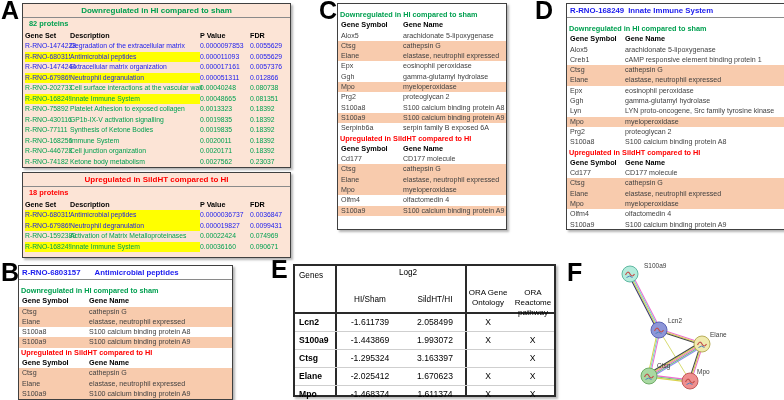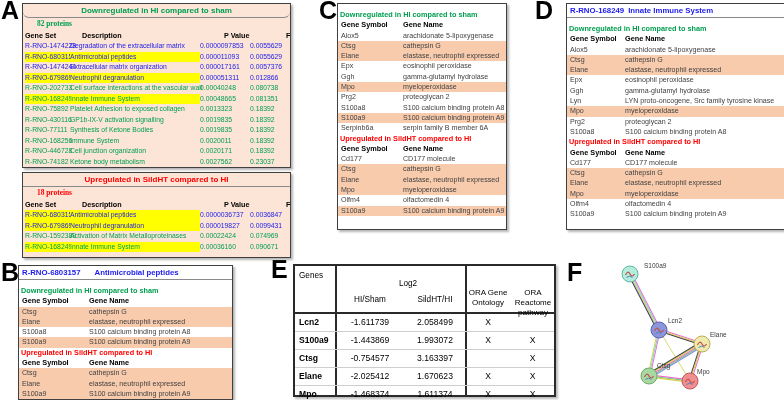--- a/index.html
+++ b/index.html
@@ -5,24 +5,24 @@
   html,body{margin:0;padding:0;background:#fff;}
   #canvas{position:relative;width:784px;height:400px;background:#fff;overflow:hidden;
           font-family:"Liberation Sans",sans-serif;color:#000;}
   .plabel{position:absolute;font-size:25px;font-weight:bold;line-height:1;color:#000;}
 
   
   .tblA{position:absolute;background:var(--bgA,#fce4d6);border:1.5px solid #404040;
         box-shadow:2px 2px 2px rgba(120,120,120,.55);font-size:6.8px;overflow:hidden;}
   .a-title{height:13px;line-height:13px;font-size:8px;font-weight:bold;text-align:center;
            border-bottom:1px solid #8a8a8a;}
-  .a-count{height:12px;line-height:12px;font-weight:bold;font-size:7.4px;padding-left:14px;font-family:Liberation Serif, serif;}
+  .a-count{height:12px;line-height:12px;font-weight:bold;font-size:7.4px;padding-left:6px;}
   .a-row{display:grid;grid-template-columns:45px 130px 50px 1fr;height:10.5px;line-height:10.5px;
          padding-left:2px;}
-  .a-hdr{font-weight:bold;height:11px;line-height:11px;color:#000;font-size:7.2px;gap:12px;}
+  .a-hdr{font-weight:bold;height:11px;line-height:11px;color:#000;font-size:7.2px;}
   .a-row div{white-space:nowrap;overflow:visible;}
 
   
   .gene-tbl{position:absolute;background:#fff;border:1.5px solid #404040;
             box-shadow:2px 2px 2px rgba(120,120,120,.55);overflow:hidden;}
   .g-title{height:13px;line-height:13px;font-size:7.8px;font-weight:bold;padding-left:3px;
            border-bottom:1px solid #8a8a8a;white-space:nowrap;}
   .g-name{margin-left:var(--tgap,5px);}
   .g-spacer{height:6px;}
   .g-sect{height:10.3px;line-height:10.3px;font-weight:bold;font-size:7.3px;padding-left:2px;white-space:nowrap;}
@@ -36,21 +36,21 @@
   .e-vline{position:absolute;top:0;bottom:0;width:1.5px;background:#2a2a2a;}
   .e-hline{position:absolute;left:0;right:0;top:46px;height:1.5px;background:#2a2a2a;}
   .e-h{position:absolute;font-weight:normal;font-size:8.2px;line-height:10px;text-align:center;}
   #e-rows{position:absolute;left:0;right:0;top:48px;}
   .e-row{display:grid;grid-template-columns:40px 70px 60px 46px 1fr;height:17px;line-height:16px;
          font-size:8.6px;border-bottom:0.7px solid #cfcfcf;}
   .e-row:last-child{border-bottom:none;}
   .e-gene{font-weight:bold;padding-left:4px;text-align:left;}
   .e-num,.e-x{text-align:center;}
 
-  .c-green{color:var(--green,#00a050);border-radius:6px;}
+  .c-green{color:var(--green,#00a050);}
   .c-red{color:var(--red,#ff0000);}
   .c-blue{color:var(--blue,#1a1aee);}
   .hl-yellow{background:var(--yellow,#ffff00);}
   .hl-orange{background:var(--orange,#f8cbad);}
 
   #netF{position:absolute;left:596px;top:256px;}
 </style>
 </head>
 <body>
 
@@ -260,21 +260,21 @@
       <div class="g-row">
         <div>S100a8</div>
         <div>S100 calcium binding protein A8</div>
       </div>
       <div class="g-row hl-orange">
         <div>S100a9</div>
         <div>S100 calcium binding protein A9</div>
       </div>
       <div class="g-row">
         <div>Serpinb6a</div>
-        <div>serpin family B member 6A</div>
+        <div>serpin family B exposed 6A</div>
       </div>
       <div class="g-sect c-red">Upregulated in SildHT compared to HI</div>
       <div class="g-row g-colh">
         <div>Gene Symbol</div>
         <div>Gene Name</div>
       </div>
       <div class="g-row">
         <div>Cd177</div>
         <div>CD177 molecule</div>
       </div>
@@ -304,20 +304,24 @@
       <div class="g-spacer"></div>
       <div class="g-sect c-green">Downregulated in HI compared to sham</div>
       <div class="g-row g-colh">
         <div>Gene Symbol</div>
         <div>Gene Name</div>
       </div>
       <div class="g-row">
         <div>Alox5</div>
         <div>arachidonate 5-lipoxygenase</div>
       </div>
+      <div class="g-row">
+        <div>Creb1</div>
+        <div>cAMP responsive element binding protein 1</div>
+      </div>
       <div class="g-row hl-orange">
         <div>Ctsg</div>
         <div>cathepsin G</div>
       </div>
       <div class="g-row hl-orange">
         <div>Elane</div>
         <div>elastase, neutrophil expressed</div>
       </div>
       <div class="g-row">
         <div>Epx</div>
@@ -372,21 +376,21 @@
         <div>S100a9</div>
         <div>S100 calcium binding protein A9</div>
       </div>
     </div>
 
   <div id="tblE">
     <div class="e-vline" style="left:40px"></div>
     <div class="e-vline" style="left:170px"></div>
     <div class="e-hline"></div>
     <div class="e-h" style="left:4px;top:5px;text-align:left">Genes</div>
-    <div class="e-h" style="left:40px;top:13px;width:146px">Log2</div>
+    <div class="e-h" style="left:40px;top:2px;width:146px">Log2</div>
     <div class="e-h" style="left:40px;top:29px;width:70px">HI/Sham</div>
     <div class="e-h" style="left:110px;top:29px;width:60px">SildHT/HI</div>
     <div class="e-h" style="left:170px;top:22px;width:46px;font-size:8px">ORA Gene Ontology</div>
     <div class="e-h" style="left:213px;top:22px;width:50px;font-size:8px">ORA Reactome pathway</div>
     <div id="e-rows">
         <div class="e-row">
           <div class="e-gene">Lcn2</div>
           <div class="e-num">-1.611739</div>
           <div class="e-num">2.058499</div>
           <div class="e-x">X</div>
@@ -394,21 +398,21 @@
         </div>
         <div class="e-row">
           <div class="e-gene">S100a9</div>
           <div class="e-num">-1.443869</div>
           <div class="e-num">1.993072</div>
           <div class="e-x">X</div>
           <div class="e-x">X</div>
         </div>
         <div class="e-row">
           <div class="e-gene">Ctsg</div>
-          <div class="e-num">-0.754577</div>
+          <div class="e-num">-1.295324</div>
           <div class="e-num">3.163397</div>
           <div class="e-x"></div>
           <div class="e-x">X</div>
         </div>
         <div class="e-row">
           <div class="e-gene">Elane</div>
           <div class="e-num">-2.025412</div>
           <div class="e-num">1.670623</div>
           <div class="e-x">X</div>
           <div class="e-x">X</div>

